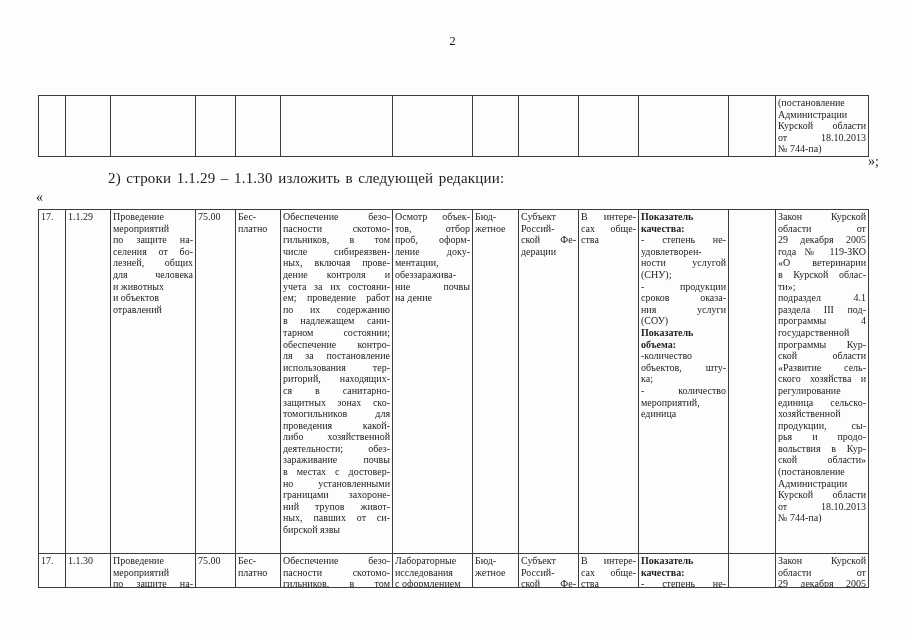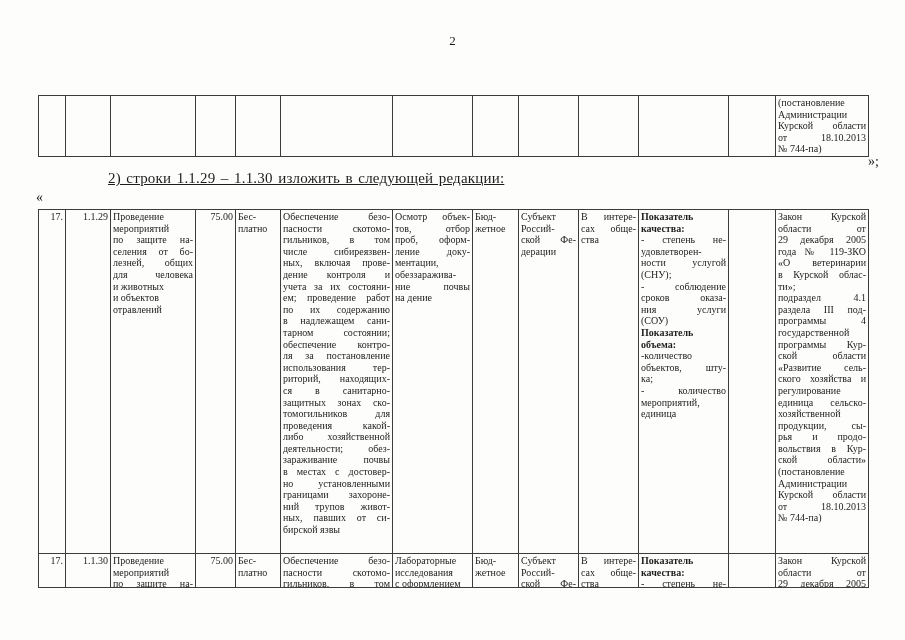--- a/index.html
+++ b/index.html
@@ -20,26 +20,26 @@
     overflow:hidden;border-bottom:1px solid var(--line);
   }
   table{border-collapse:collapse;table-layout:fixed;width:830px;}
   td{
     border:1px solid var(--line);vertical-align:top;padding:1px 2px;
     font-size:10px;line-height:11.6px;overflow:hidden;word-wrap:break-word;
   }
   tr.prev-row td{height:56px;}
   tr.r1{height:344px;}
   tr.r2{height:40px;}
-  td.c-num,td.c-code,td.c-fee{text-align:right;}
+  td.c-num,td.c-code,td.c-fee{text-align:left;}
   .ln{text-align:justify;text-align-last:justify;}
   .ln.last{text-align-last:left;}
   .b{font-weight:bold;}
   .closing{position:absolute;top:154px;left:38px;width:841px;text-align:right;font-size:14px;}
-  .intro{position:absolute;top:170px;left:108px;font-size:15px;letter-spacing:0.2px;word-spacing:1.5px;text-decoration:underline;}
+  .intro{position:absolute;top:170px;left:108px;font-size:15px;letter-spacing:0.2px;word-spacing:1.5px;}
   .openq{position:absolute;top:190px;left:36px;font-size:14px;}
 </style>
 </head>
 <body>
 
 <div class="page">
 
   <div class="pagenum">2</div>
 
   <div class="tbl-prev">
@@ -186,21 +186,21 @@
         <td>
           <div class="b">
                 <div class="ln">Показатель</div>
                 <div class="ln last">качества:</div>
               </div>
           <div>
                 <div class="ln">- степень не-</div>
                 <div class="ln">удовлетворен-</div>
                 <div class="ln">ности услугой</div>
                 <div class="ln last">(СНУ);</div>
-                <div class="ln">- соблюдение</div>
+                <div class="ln">- продукции</div>
                 <div class="ln">сроков оказа-</div>
                 <div class="ln">ния услуги</div>
                 <div class="ln last">(СОУ)</div>
               </div>
           <div class="b">
                 <div class="ln">Показатель</div>
                 <div class="ln last">объема:</div>
               </div>
           <div>
                 <div class="ln">-количество</div>

